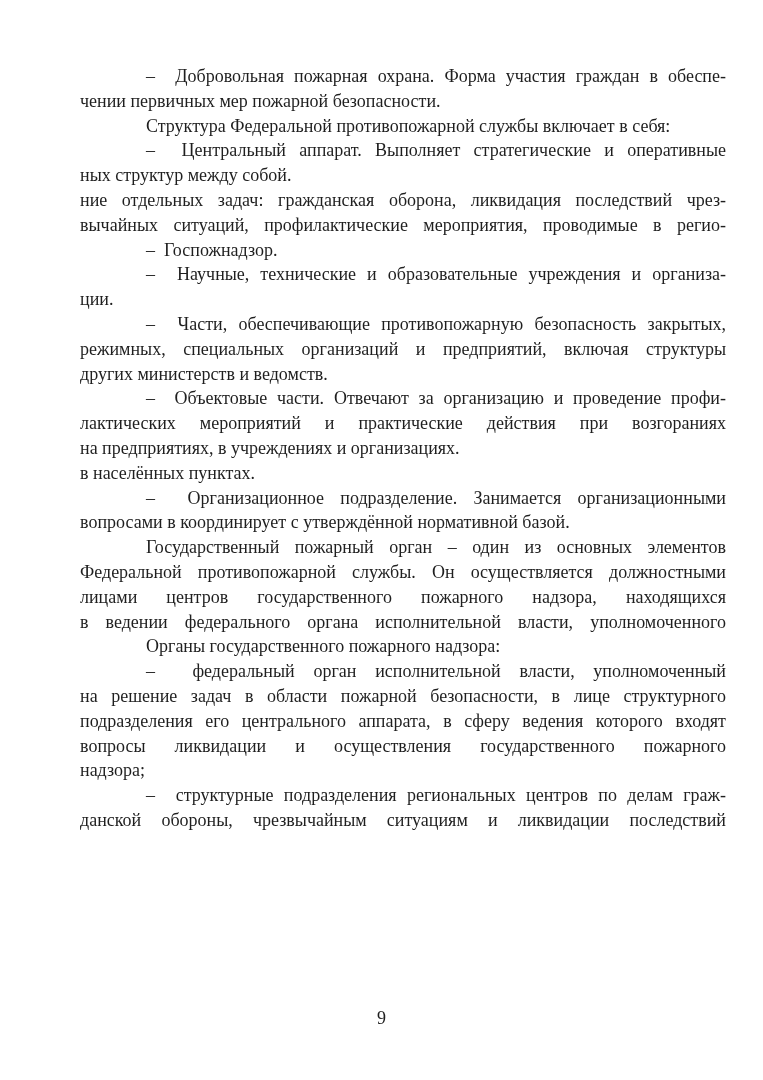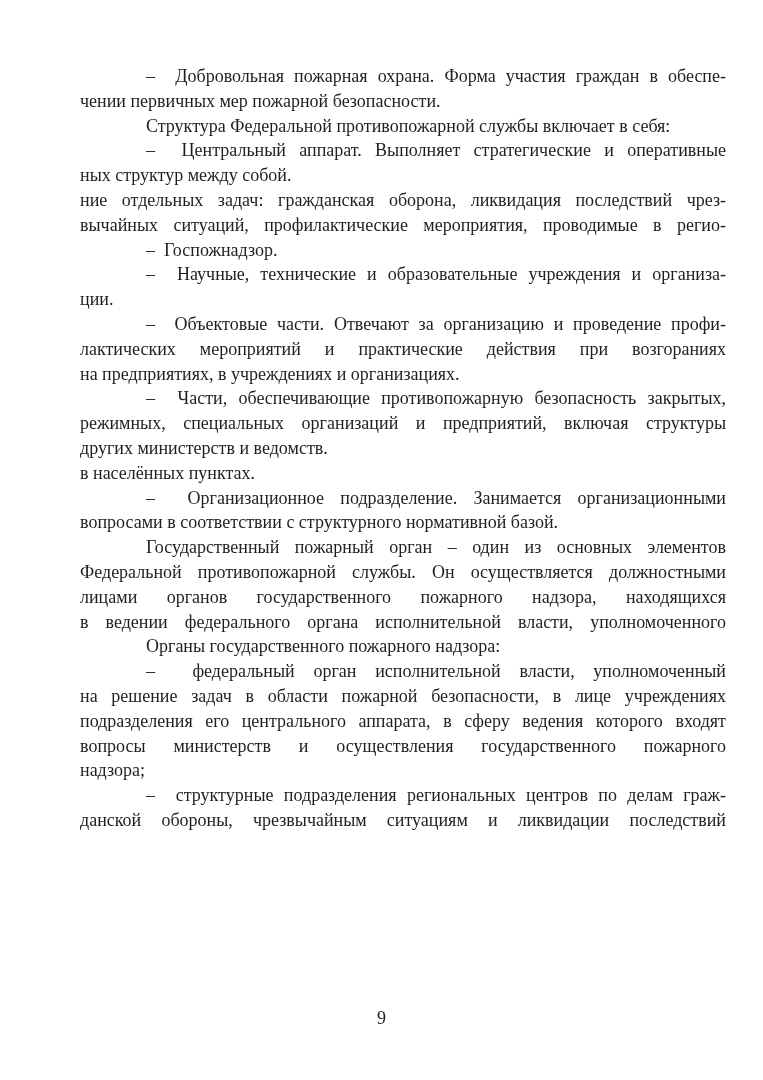--- a/index.html
+++ b/index.html
@@ -73,50 +73,50 @@
         <div class="line j">вычайных ситуаций, профилактические мероприятия, проводимые в регио-</div>
       </div>
       <div class="para">
         <div class="line first">–&nbsp; Госпожнадзор.</div>
       </div>
       <div class="para">
         <div class="line first j">–&nbsp; Научные, технические и образовательные учреждения и организа-</div>
         <div class="line">ции.</div>
       </div>
       <div class="para">
+        <div class="line first j">–&nbsp; Части, обеспечивающие противопожарную безопасность закрытых,</div>
+        <div class="line j">режимных, специальных организаций и предприятий, включая структуры</div>
+        <div class="line">других министерств и ведомств.</div>
+      </div>
+      <div class="para">
         <div class="line first j">–&nbsp; Объектовые части. Отвечают за организацию и проведение профи-</div>
         <div class="line j">лактических мероприятий и практические действия при возгораниях</div>
         <div class="line">на предприятиях, в учреждениях и организациях.</div>
-      </div>
-      <div class="para">
-        <div class="line first j">–&nbsp; Части, обеспечивающие противопожарную безопасность закрытых,</div>
-        <div class="line j">режимных, специальных организаций и предприятий, включая структуры</div>
-        <div class="line">других министерств и ведомств.</div>
       </div>
       <div class="para">
         <div class="line">в населённых пунктах.</div>
       </div>
       <div class="para">
         <div class="line first j">–&nbsp; Организационное подразделение. Занимается организационными</div>
-        <div class="line">вопросами в соответствии с структурного нормативной базой.</div>
+        <div class="line">вопросами в координирует с утверждённой нормативной базой.</div>
       </div>
       <div class="para">
         <div class="line first j">Государственный пожарный орган – один из основных элементов</div>
         <div class="line j">Федеральной противопожарной службы. Он осуществляется должностными</div>
-        <div class="line j">лицами органов государственного пожарного надзора, находящихся</div>
+        <div class="line j">лицами центров государственного пожарного надзора, находящихся</div>
         <div class="line j">в ведении федерального органа исполнительной власти, уполномоченного</div>
       </div>
       <div class="para">
         <div class="line first">Органы государственного пожарного надзора:</div>
       </div>
       <div class="para">
         <div class="line first j">–&nbsp; федеральный орган исполнительной власти, уполномоченный</div>
-        <div class="line j">на решение задач в области пожарной безопасности, в лице учреждениях</div>
+        <div class="line j">на решение задач в области пожарной безопасности, в лице структурного</div>
         <div class="line j">подразделения его центрального аппарата, в сферу ведения которого входят</div>
-        <div class="line j">вопросы министерств и осуществления государственного пожарного</div>
+        <div class="line j">вопросы ликвидации и осуществления государственного пожарного</div>
         <div class="line">надзора;</div>
       </div>
       <div class="para">
         <div class="line first j">–&nbsp; структурные подразделения региональных центров по делам граж-</div>
         <div class="line j">данской обороны, чрезвычайным ситуациям и ликвидации последствий</div>
       </div>
     </div>
   <div class="footer">9</div>
 </div>
 

